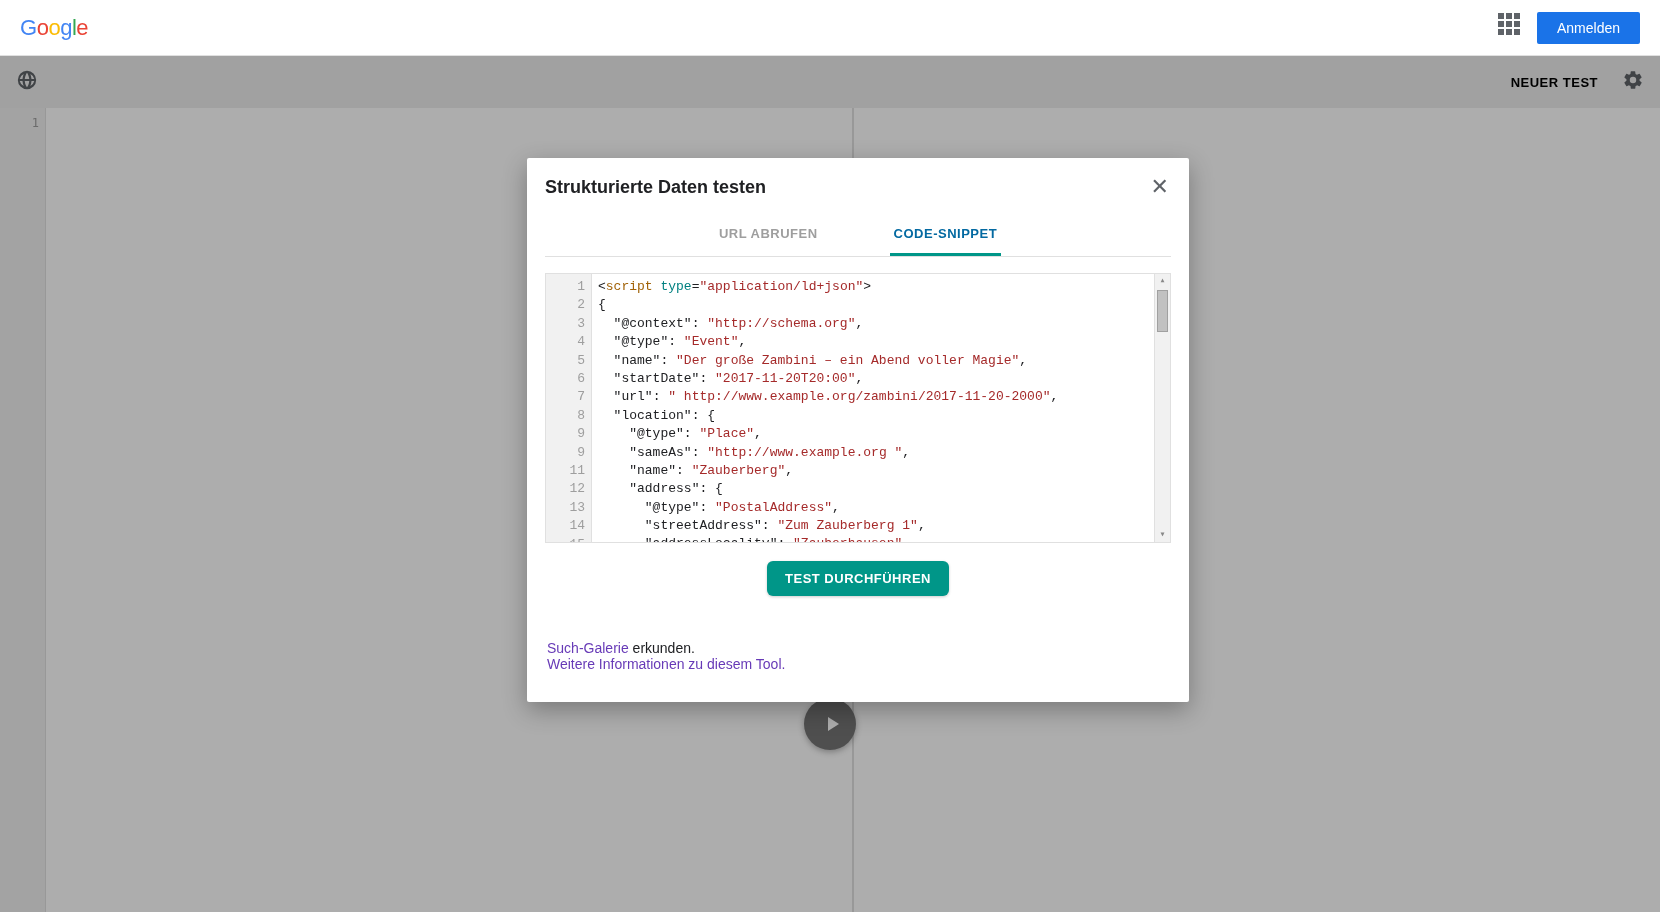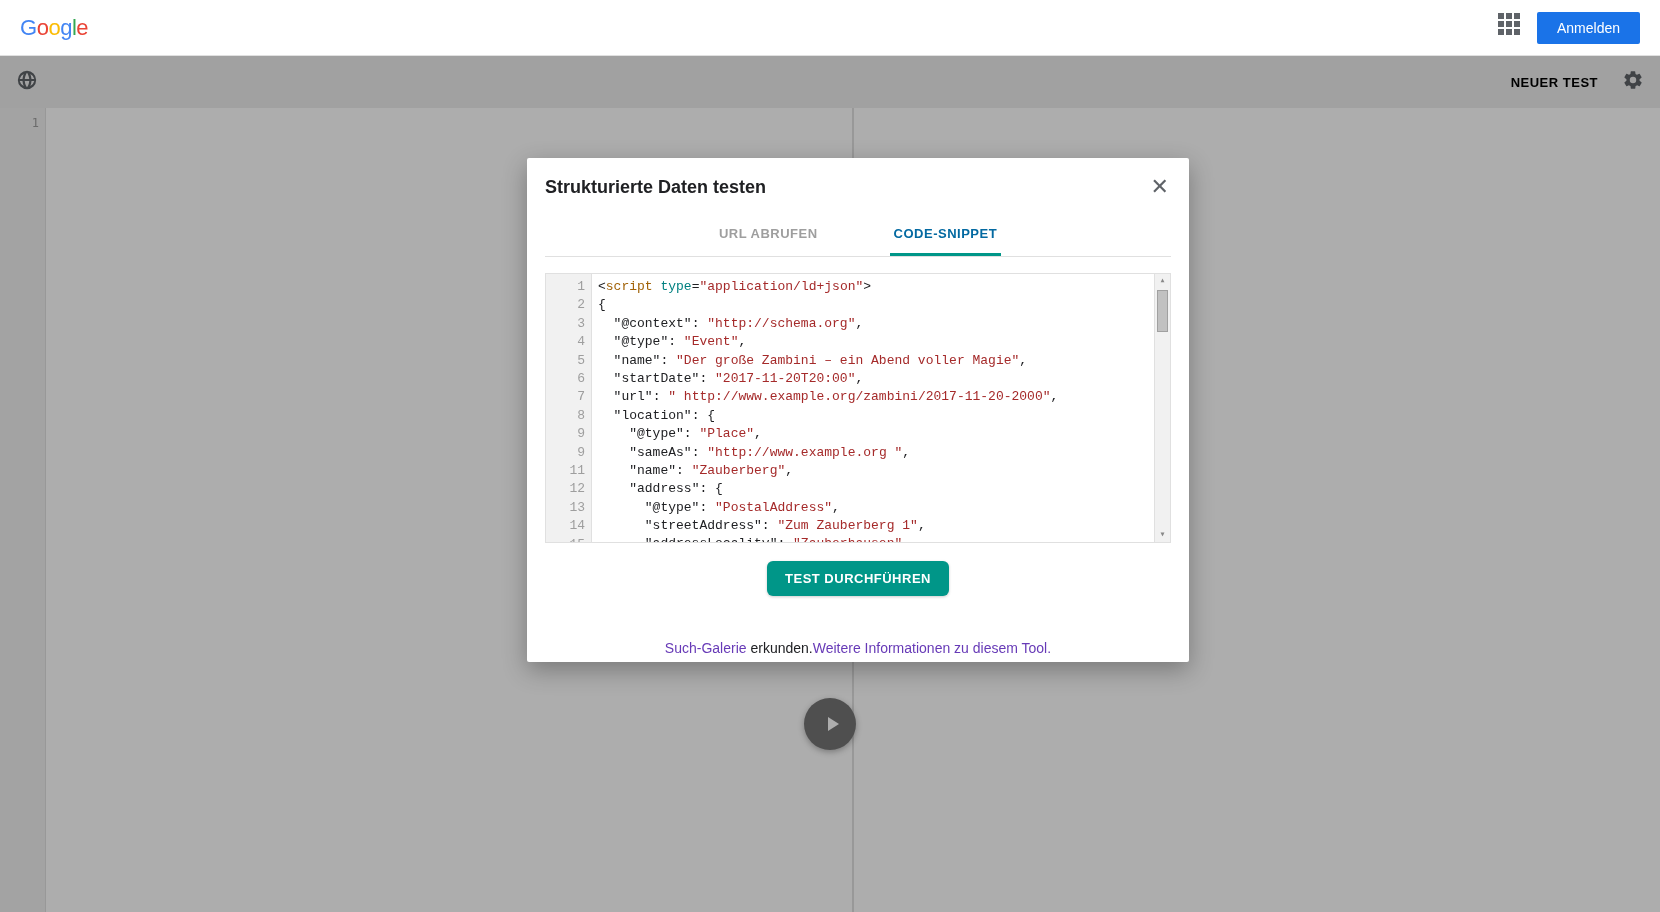--- a/index.html
+++ b/index.html
@@ -57,21 +57,21 @@
   .t-keydark { color: #202124; }
   .t-strbrown { color: #a52a2a; }
 
   .scroll-track { width: 16px; background: #f1f1f1; border-left: 1px solid #e0e0e0; position: relative; }
   .scroll-arrow { height: 14px; text-align:center; font-size:10px; color:#888; cursor:pointer; line-height:14px;}
   .scroll-thumb { position: absolute; left: 2px; right: 2px; top: 16px; height: 42px; background: #c1c1c1; border:1px solid #a0a0a0; cursor:pointer;}
 
   .run-row { text-align:center; padding: 18px 0 12px;}
   .run-btn { background: #009688; color: #fff; border: none; padding: 10px 18px; font-size: 13px; font-weight: 700; letter-spacing: 0.5px; cursor:pointer; border-radius:6px; box-shadow: 0 1px 3px rgba(0,0,0,0.2);}
 
-  .dialog-footer { display:flex; justify-content: center; padding: 32px 20px 6px; font-size: 14px; color:#202124;}
+  .dialog-footer { display:flex; justify-content: space-between; padding: 32px 20px 30px; font-size: 14px; color:#202124;flex-direction:column;}
   .dialog-footer a { color: #673ab7; text-decoration:none; cursor:pointer; }
 </style>
 </head>
 <body>
 
 <div class="header">
   <div class="header-left">
     <span class="logo">
       <span style="color:#4285F4">G</span>
         <span style="color:#EA4335">o</span>

